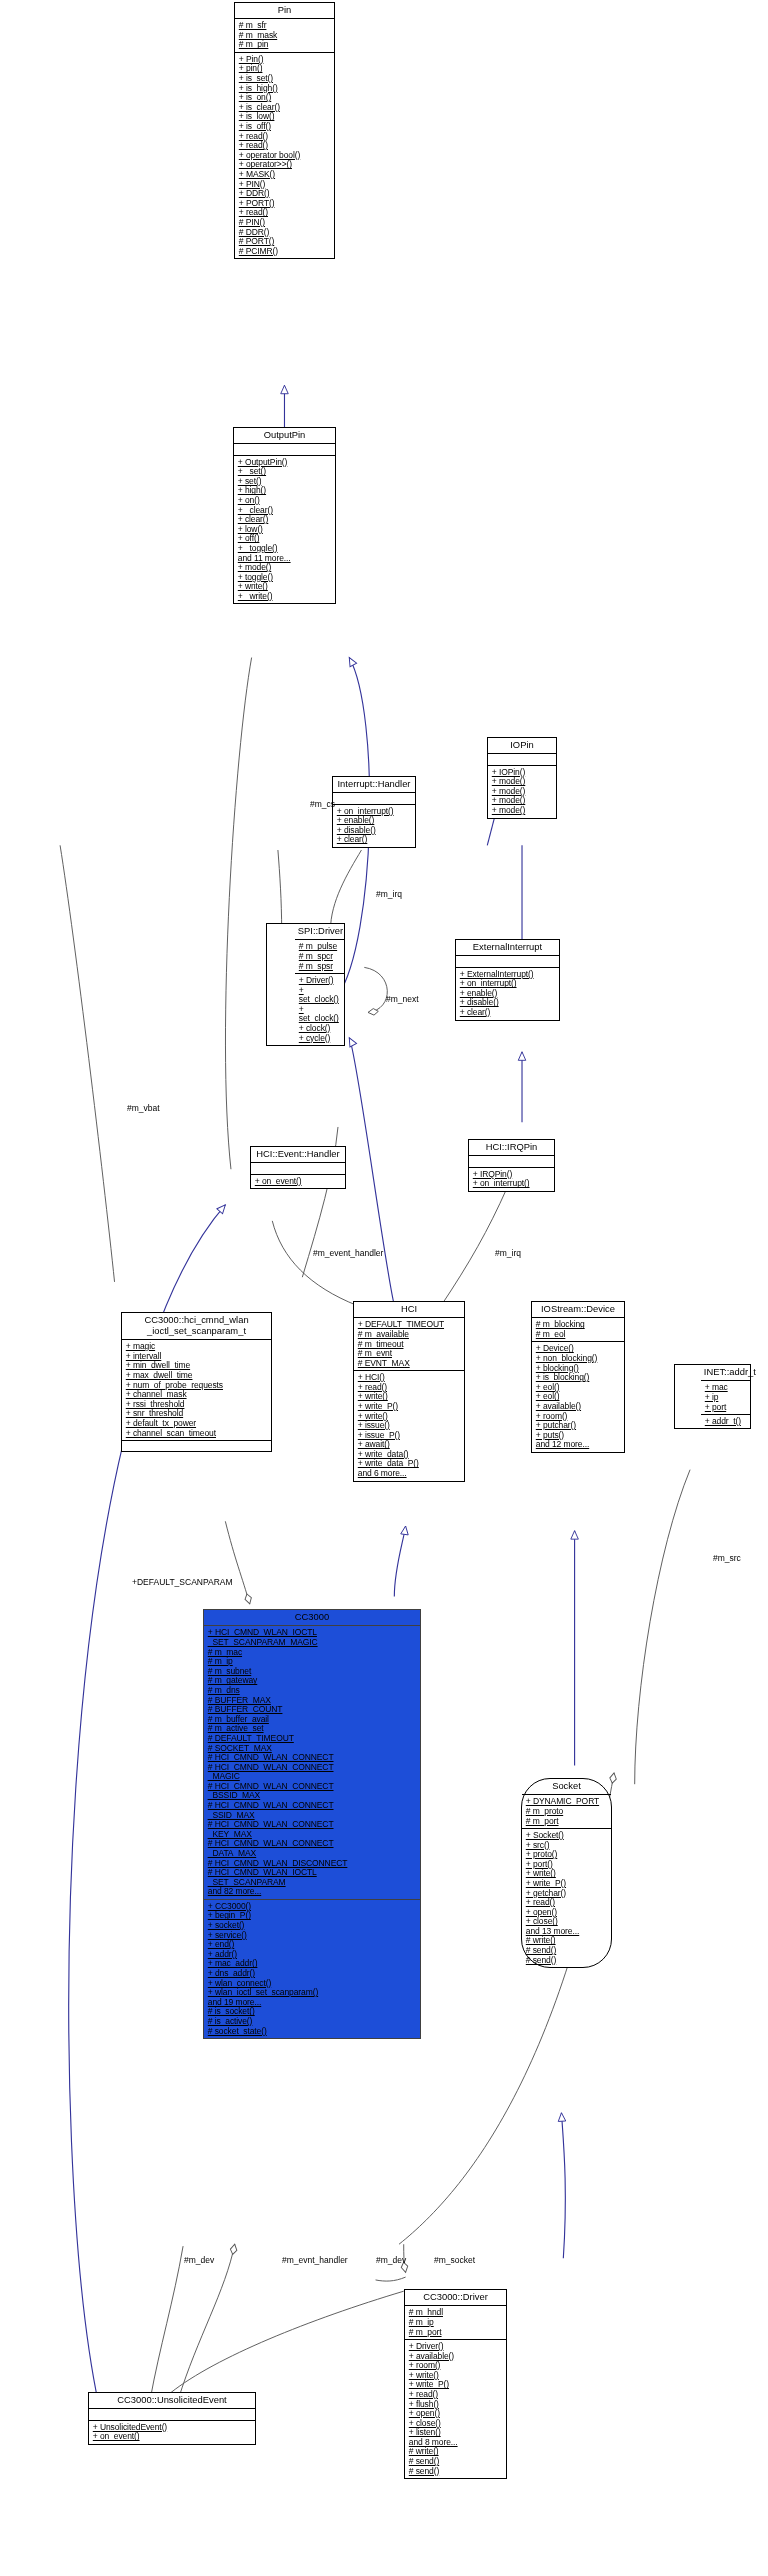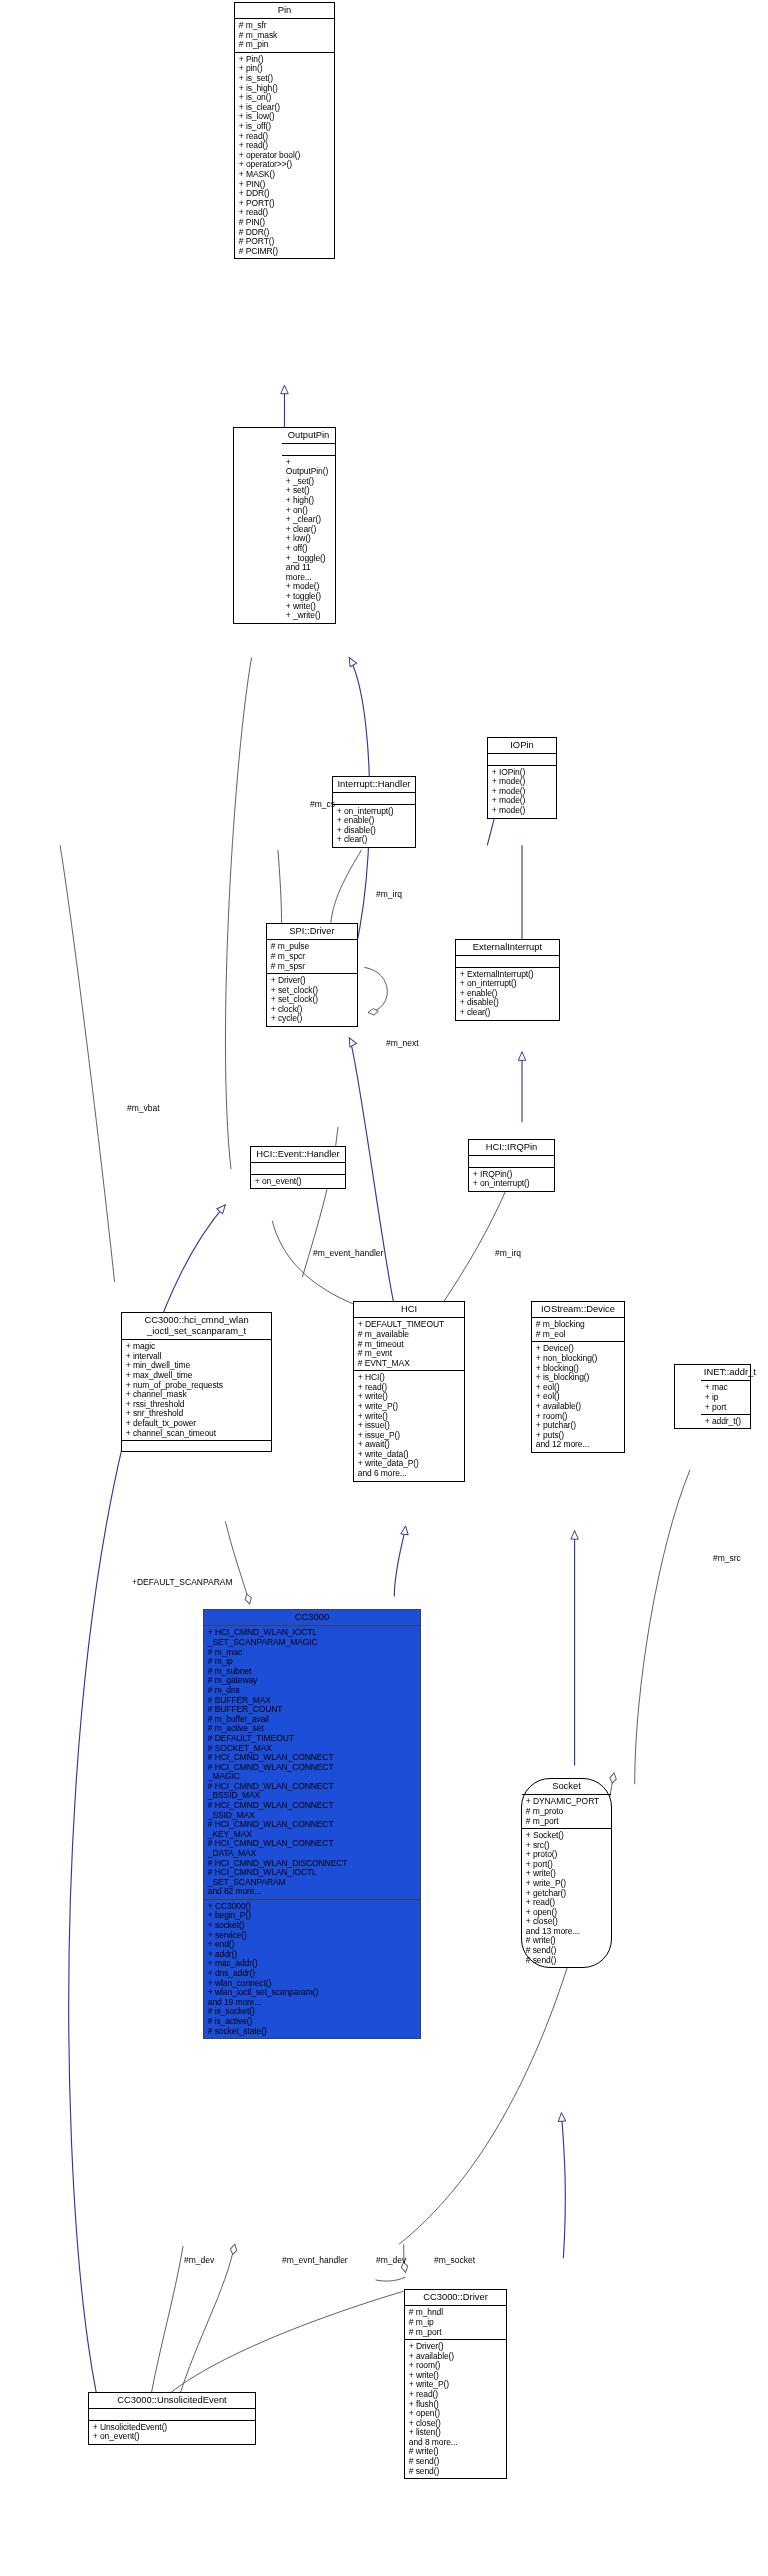--- a/index.html
+++ b/index.html
@@ -44,20 +44,21 @@
     border-bottom: 0.9px solid #000000;
     white-space: pre-line;
   }
   .node.highlight .title {
     border-bottom: 0.9px solid #404040;
   }
   .node .compartment {
     border-bottom: 0.9px solid #000000;
     padding: 1.9px 2.8px 1.9px 3.8px;
     min-height: 7.5px;
+    text-decoration: underline;
   }
   .node.highlight .compartment {
     border-bottom: 0.9px solid #404040;
   }
   .node .compartment:last-child {
     border-bottom: none;
   }
   .node .compartment.empty {
     height: 10.3px;
     padding: 0;
@@ -169,21 +170,21 @@
       <div class="row">+ DDR()</div>
       <div class="row">+ PORT()</div>
       <div class="row">+ read()</div>
       <div class="row"># PIN()</div>
       <div class="row"># DDR()</div>
       <div class="row"># PORT()</div>
       <div class="row"># PCIMR()</div>
     </div>
   </div>
 
-  <div class="node" style="left:233px; top:427px; width:103px;padding-left:48px;">
+  <div class="node" style="left:233px; top:427px; width:103px;">
     <div class="title">OutputPin</div>
     <div class="compartment empty"></div>
     <div class="compartment">
       <div class="row">+ OutputPin()</div>
       <div class="row">+ _set()</div>
       <div class="row">+ set()</div>
       <div class="row">+ high()</div>
       <div class="row">+ on()</div>
       <div class="row">+ _clear()</div>
       <div class="row">+ clear()</div>
@@ -214,21 +215,21 @@
     <div class="compartment empty"></div>
     <div class="compartment">
       <div class="row">+ IOPin()</div>
       <div class="row">+ mode()</div>
       <div class="row">+ mode()</div>
       <div class="row">+ mode()</div>
       <div class="row">+ mode()</div>
     </div>
   </div>
 
-  <div class="node" style="left:266px; top:923px; width:92px;">
+  <div class="node" style="left:266px; top:923px; width:79px;padding-left:28px;">
     <div class="title">SPI::Driver</div>
     <div class="compartment">
       <div class="row"># m_pulse</div>
       <div class="row"># m_spcr</div>
       <div class="row"># m_spsr</div>
     </div>
     <div class="compartment">
       <div class="row">+ Driver()</div>
       <div class="row">+ set_clock()</div>
       <div class="row">+ set_clock()</div>
@@ -445,21 +446,21 @@
     <div class="title">CC3000::UnsolicitedEvent</div>
     <div class="compartment empty"></div>
     <div class="compartment">
       <div class="row">+ UnsolicitedEvent()</div>
       <div class="row">+ on_event()</div>
     </div>
   </div>
 
   <div class="edge-label" style="left:310px; top:800px;">#m_cs</div>
   <div class="edge-label" style="left:376px; top:890px;">#m_irq</div>
-  <div class="edge-label" style="left:386px; top:995px;margin-top:44px;">#m_next</div>
+  <div class="edge-label" style="left:386px; top:995px;">#m_next</div>
   <div class="edge-label" style="left:127px; top:1104px;">#m_vbat</div>
   <div class="edge-label" style="left:313px; top:1249px;">#m_event_handler</div>
   <div class="edge-label" style="left:495px; top:1249px;">#m_irq</div>
   <div class="edge-label" style="left:132px; top:1578px;">+DEFAULT_SCANPARAM</div>
   <div class="edge-label" style="left:686px; top:1554px;padding-left:27px;">#m_src</div>
   <div class="edge-label" style="left:184px; top:2256px;">#m_dev</div>
   <div class="edge-label" style="left:235px; top:2256px;padding-left:47px;">#m_evnt_handler</div>
   <div class="edge-label" style="left:376px; top:2256px;">#m_dev</div>
   <div class="edge-label" style="left:434px; top:2256px;">#m_socket</div>
 

